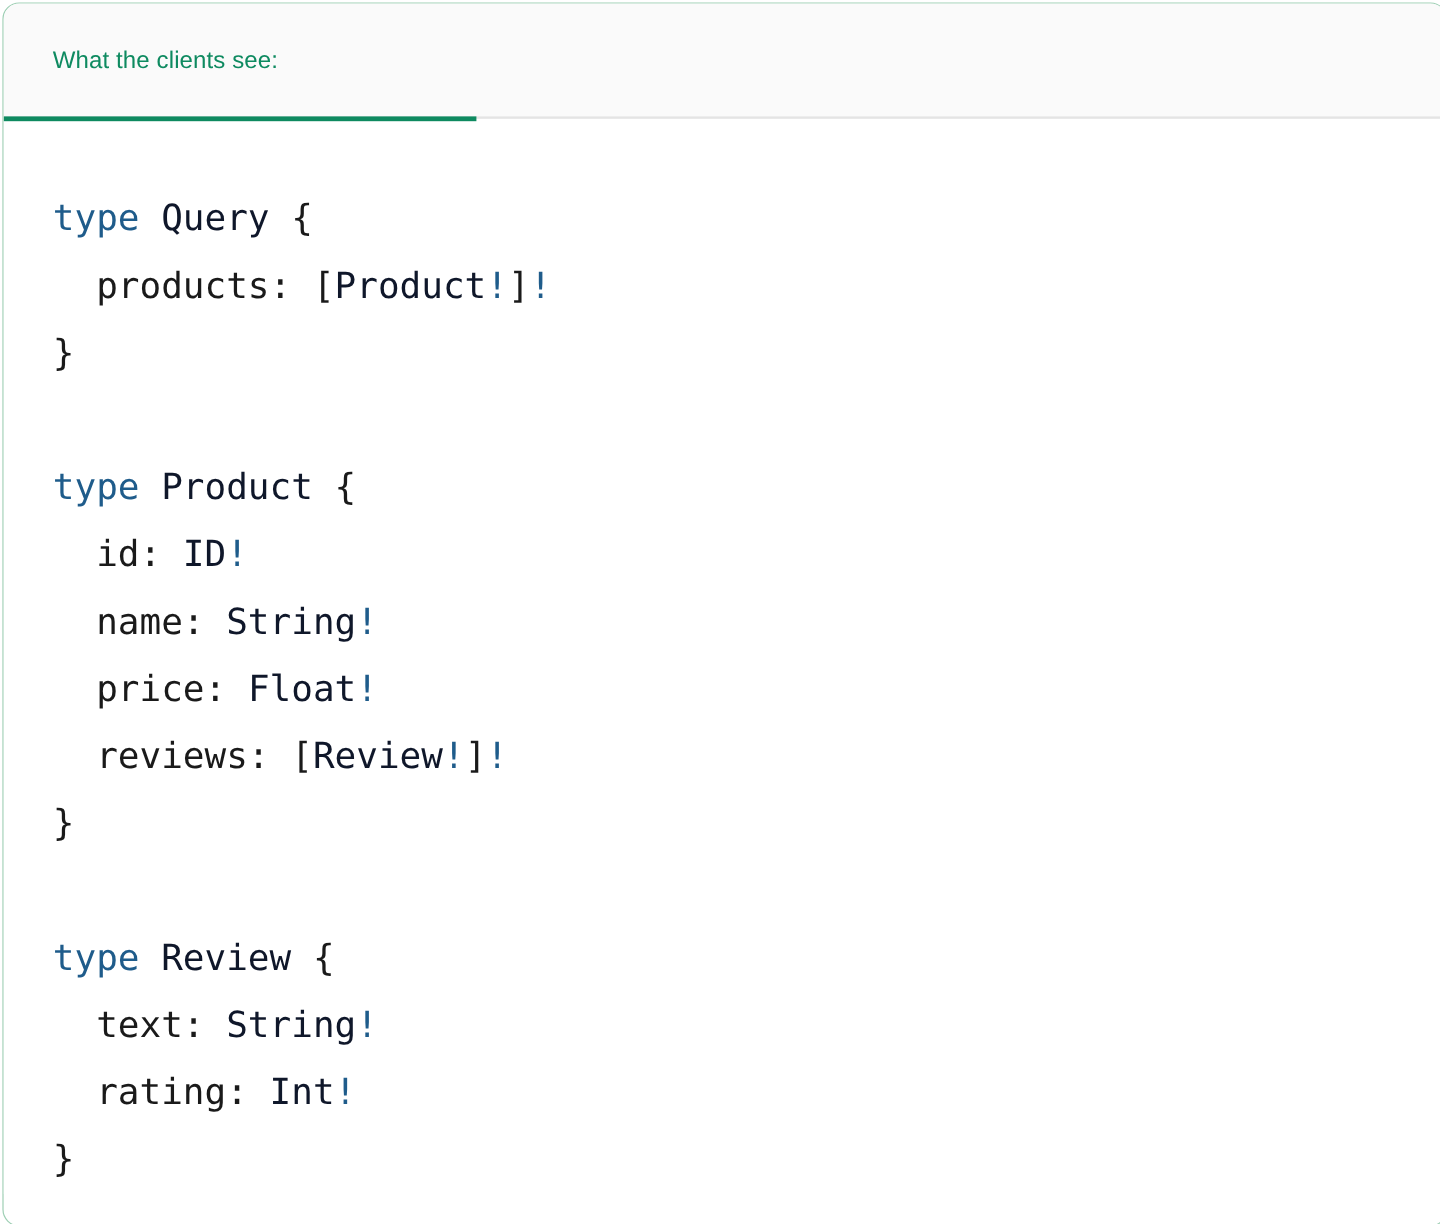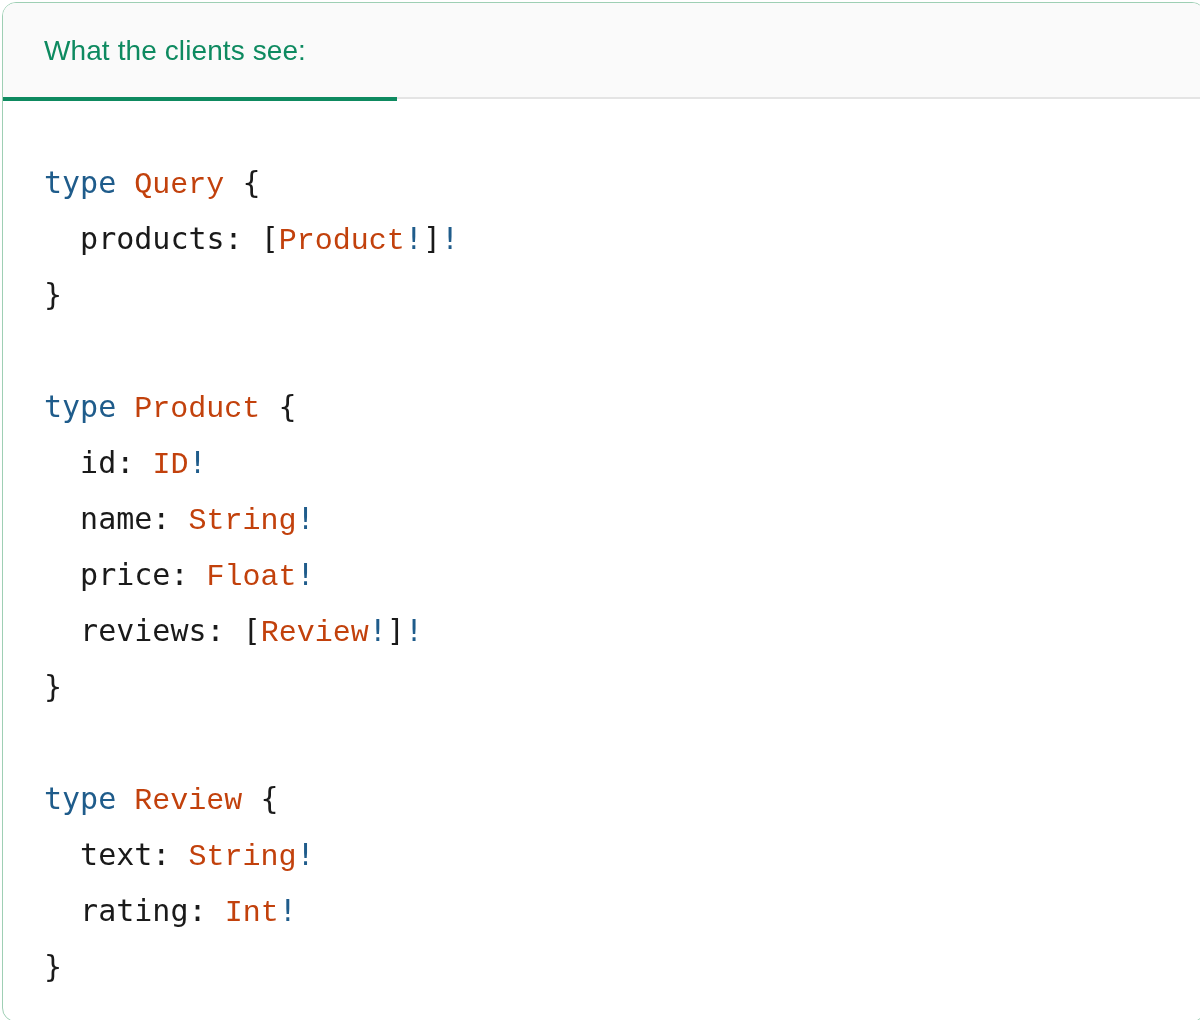--- a/index.html
+++ b/index.html
@@ -42,21 +42,21 @@
     top: 0;
     width: 394px;
     height: 96px;
     display: flex;
     align-items: center;
     box-sizing: border-box;
     padding-left: 41px;
   }
   .tab-label {
     font-family: "Liberation Sans", sans-serif;
-    font-size: 28px;
+    font-size: 20px;
     font-weight: 400;
     color: #0e8a60;
     letter-spacing: 0.1px;
     white-space: nowrap;
   }
   .tab-underline {
     position: absolute;
     left: 0;
     bottom: -2px;
     width: 394px;
@@ -76,21 +76,21 @@
     line-height: 56px;
     white-space: pre;
     color: #1a1a1a;
     font-weight: 500;
   }
   .code .ln { display: block; height: 56px; }
   .code .blank { display: block; height: 56px; }
 
   
   .k   { color: #1f5c8b; text-align: center; }   
-  .t   { color: #c2410c; font-family: Liberation Mono, monospace; }   
+  .t   { color: #0f172a; }   
   .p   { color: #1a1a1a; }   
   .b   { color: #1f5c8b; }   
 </style>
 </head>
 <body>
 
 <div class="card">
 
   <div class="tabstrip">
     <div class="tab">

